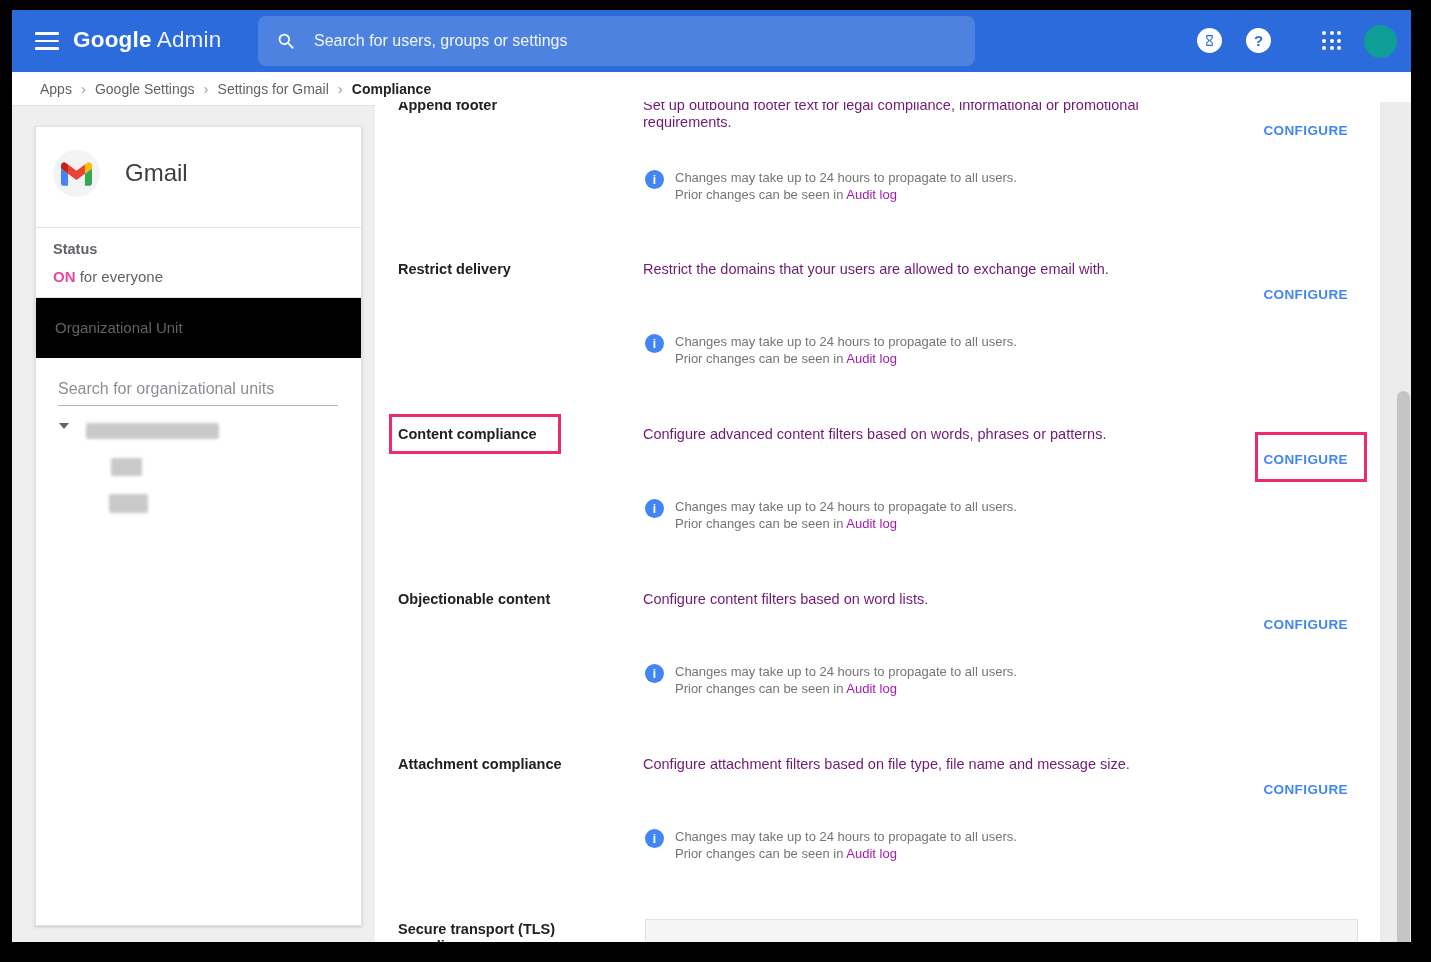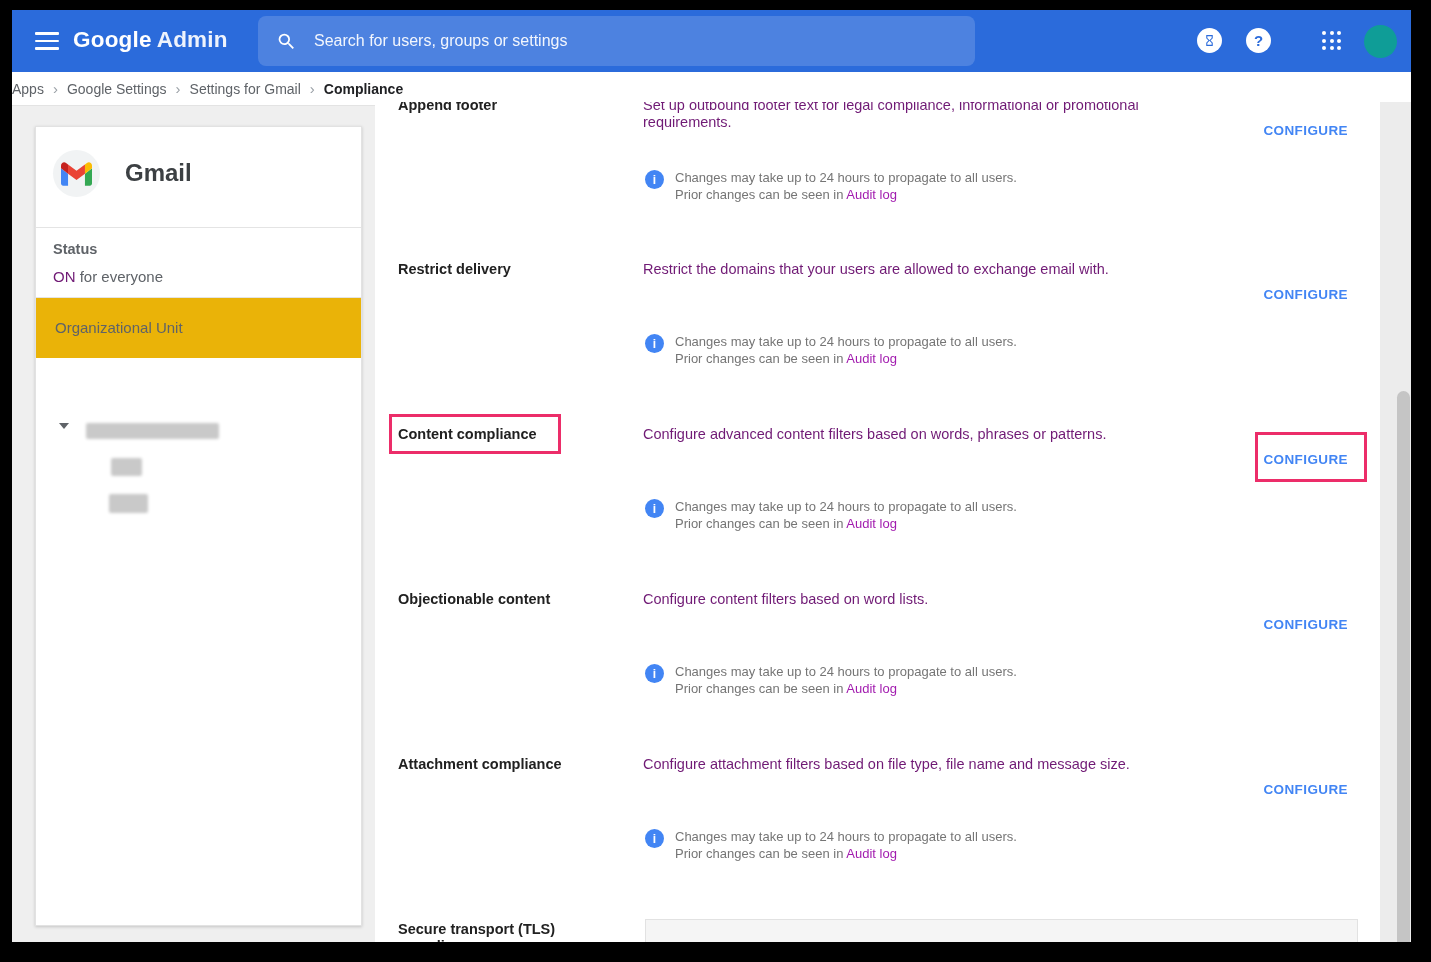--- a/index.html
+++ b/index.html
@@ -8,51 +8,51 @@
 
   .frame { position:relative; width:1431px; height:962px; background:#000; overflow:hidden; }
   .viewport { position:absolute; left:12px; top:10px; width:1399px; height:932px; background:#efefef; overflow:hidden; }
 
   
   .topbar { position:absolute; left:0; top:0; width:100%; height:62px; background:#2b6bdb; }
   .hamburger { position:absolute; left:23px; top:22px; width:24px; height:18px; display:flex; flex-direction:column; justify-content:space-between; cursor:pointer; }
   .hamburger span { display:block; height:2.6px; background:#fff; border-radius:1px; }
   .brand { position:absolute; left:61px; top:17px; font-size:22.5px; color:#fff; letter-spacing:.2px; white-space:nowrap; }
   .brand .b1 { font-weight:700; }
-  .brand .b2 { font-weight:700; opacity:.92; margin-left:5px; }
+  .brand .b2 { font-weight:400; opacity:.92; margin-left:5px; }
   .searchbox { position:absolute; left:246px; top:6px; width:717px; height:50px; background:rgba(255,255,255,.16); border-radius:8px; display:flex; align-items:center; }
   .searchbox svg { margin-left:18px; flex:0 0 auto; }
   .searchbox input { flex:1; margin-left:17px; margin-right:14px; background:transparent; border:none; outline:none; font-size:16px; color:#fff; font-family:"Liberation Sans",sans-serif; }
   .searchbox input::placeholder { color:rgba(255,255,255,.93); opacity:1; }
   .circle-btn { position:absolute; top:18px; width:25px; height:25px; border-radius:50%; background:#fff; display:flex; align-items:center; justify-content:center; cursor:pointer; }
   .btn-hourglass { left:1185px; }
   .btn-help { left:1234px; color:#2b6bdb; font-size:15px; font-weight:700; }
   .grid-btn { position:absolute; left:1310px; top:21px; display:grid; grid-template-columns:repeat(3,4px); grid-template-rows:repeat(3,4px); gap:3.5px; cursor:pointer; }
   .grid-btn span { width:4px; height:4px; background:#fff; border-radius:50%; }
   .avatar { position:absolute; left:1352px; top:15px; width:33px; height:33px; border-radius:50%; background:#0f9d97; cursor:pointer; }
 
   
-  .breadcrumb { position:absolute; left:0; top:62px; width:100%; height:34px; background:#fff; border-bottom:1px solid #e3e3e3; display:flex; align-items:center; font-size:14px; color:#5f6368; }
+  .breadcrumb { position:absolute; left:0; top:62px; width:100%; height:34px; background:#fff; border-bottom:1px solid #e3e3e3; display:flex; align-items:center; padding-left:28px; font-size:14px; color:#5f6368; }
   .breadcrumb .crumb { cursor:pointer; }
   .breadcrumb .sep { margin:0 9px; color:#9aa0a6; font-size:15px; }
   .breadcrumb .current { color:#202124; font-weight:600; }
 
   
   .content { position:absolute; left:0; top:92px; width:100%; bottom:0;padding-left:36px; }
 
   
   .card { position:absolute; left:23px; top:24px; width:327px; height:800px; background:#fff; border:1px solid #e2e2e2; box-shadow:0 1px 3px rgba(0,0,0,.18); }
   .card-head { position:absolute; left:0; top:0; width:100%; height:101px; border-bottom:1px solid #e4e4e4; }
   .gmail-logo-wrap { position:absolute; left:17px; top:23px; width:47px; height:47px; border-radius:50%; background:#f1f3f4; display:flex; align-items:center; justify-content:center; }
-  .app-name { position:absolute; left:89px; top:32px; font-size:24px; color:#3c4043;font-weight:bold; }
+  .app-name { position:absolute; left:89px; top:32px; font-size:24px; color:#3c4043; }
   .card-status { position:absolute; left:0; top:101px; width:100%; height:70px; border-bottom:1px solid #e4e4e4; }
   .status-label { position:absolute; left:17px; top:13px; font-size:14.5px; font-weight:600; color:#5f6368; }
   .status-value { position:absolute; left:17px; top:40px; font-size:15px; color:#5f6368; }
-  .status-value .on { color:#701a75; font-weight:400; }
-  .card-ou { position:absolute; left:0; top:171px; width:100%; height:60px; background:#eab308; }
+  .status-value .on { color:#ec4899; font-weight:700; }
+  .card-ou { position:absolute; left:0; top:171px; width:100%; height:60px; background:#000000; }
   .card-ou .lbl { position:absolute; left:19px; top:21px; font-size:15px; color:#5f6368; }
   .ou-search { position:absolute; left:22px; top:253px; width:280px; }
   .ou-search input { width:100%; border:none; border-bottom:1px solid #b5b5b5; outline:none; background:transparent; font-size:16px; color:#3c4043; padding-bottom:7px; font-family:"Liberation Sans",sans-serif; }
   .ou-search input::placeholder { color:#8a8f94; opacity:1; }
   .tree-root { position:absolute; left:23px; top:296px; display:flex; align-items:center; cursor:pointer; }
   .tri-down { width:0; height:0; border-left:5.5px solid transparent; border-right:5.5px solid transparent; border-top:6.5px solid #5f6368; }
   .blur-block { background:#c9c9c9; filter:blur(1.6px); border-radius:2px; }
   .root-name { position:absolute; left:50px; top:296px; width:133px; height:16px; }
   .child-1 { position:absolute; left:75px; top:331px; width:31px; height:18px; }
   .child-2 { position:absolute; left:73px; top:367px; width:39px; height:19px; }
@@ -227,20 +227,23 @@
         </div>
         <div class="card-status">
           <div class="status-label">Status</div>
           <div class="status-value">
             <span class="on">ON</span> <span>for everyone</span>
           </div>
         </div>
         <div class="card-ou">
           <div class="lbl">Organizational Unit</div>
         </div>
+        <div class="ou-search">
+          <input type="text" placeholder="Search for organizational units" style="">
+        </div>
         <div class="tree-root">
           <div class="tri-down"></div>
         </div>
         <div class="blur-block root-name"></div>
         <div class="blur-block child-1"></div>
         <div class="blur-block child-2"></div>
       </div>
 
     </div>
   </div>

